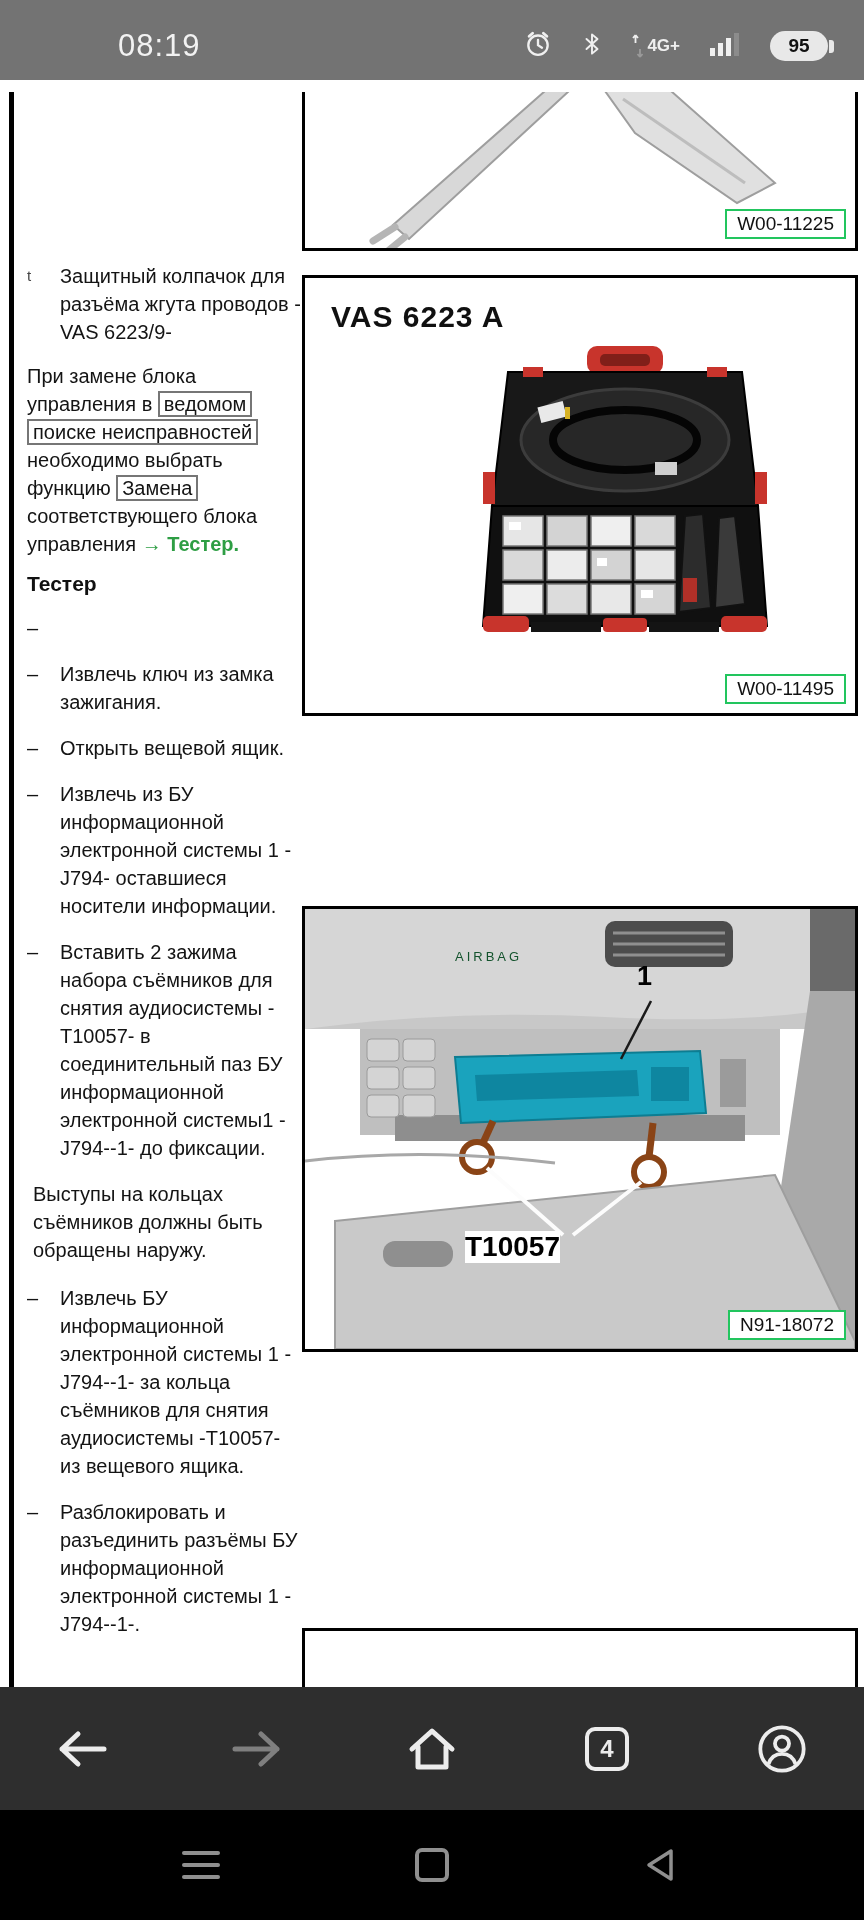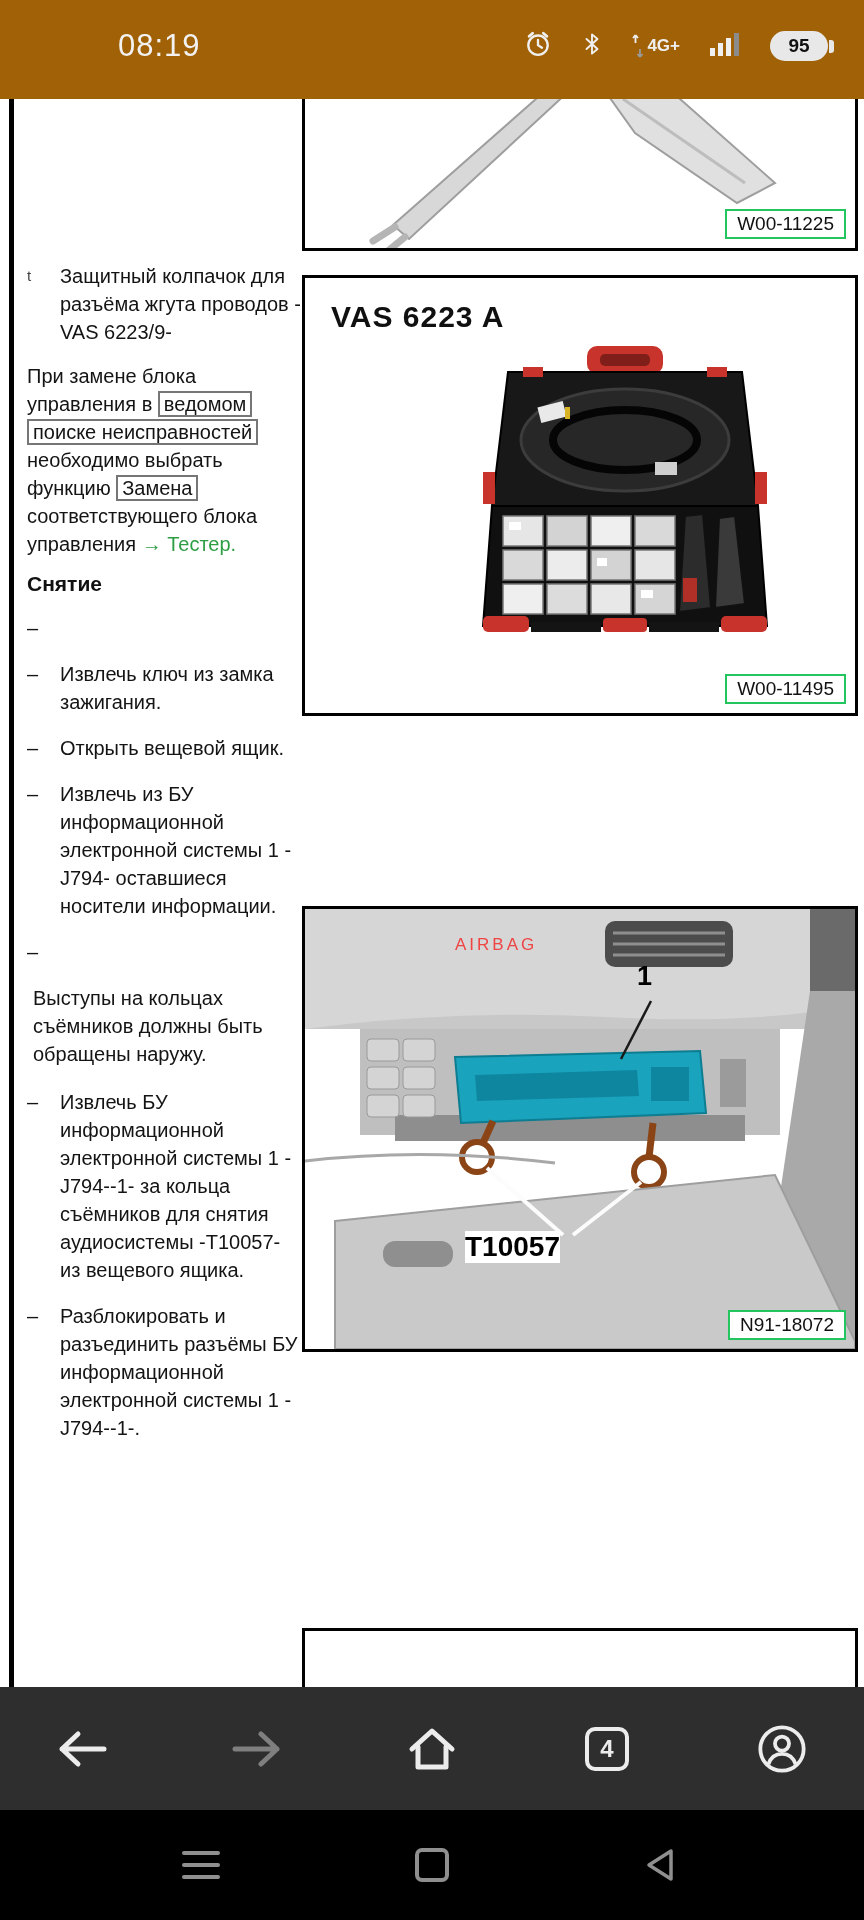--- a/index.html
+++ b/index.html
@@ -1,59 +1,59 @@
 <!DOCTYPE html>
 <html><head>
 <meta charset="utf-8">
 <style>
   * { margin:0; padding:0; box-sizing:border-box; }
   html,body { background:#000; }
   body { font-family:"Liberation Sans", sans-serif; }
   .screen { position:relative; width:864px; height:1920px; background:#fff; overflow:hidden; margin:0 auto; }
 
   
-  .status-bar { position:absolute; top:0; left:0; width:864px; height:99px; background:#a16207; color:#fff; z-index:30; }
+  .status-bar { position:absolute; top:0; left:0; width:864px; height:80px; background:#737373; color:#fff; z-index:30; }
   .time { position:absolute; left:118px; top:46px; transform:translateY(-50%); font-size:31px; font-weight:400; letter-spacing:1px; color:#f2f2f2; }
   .status-icons { position:absolute; right:30px; top:46px; transform:translateY(-50%); display:flex; align-items:center; gap:29px;text-align:right; }
   .net { display:flex; align-items:center; gap:3px; }
   .net-label { font-size:17px; font-weight:bold; color:#efefef; }
   .battery { display:flex; align-items:center; }
   .battery-body { width:58px; height:30px; background:#e8e8e8; border-radius:15px; display:flex; align-items:center; justify-content:center; font-size:19px; font-weight:bold; color:#111; }
   .battery-nub { width:5px; height:13px; background:#e8e8e8; border-radius:0 3px 3px 0; margin-left:1px; }
 
   
   .content { position:absolute; top:92px; left:0; width:864px; height:1595px; background:#fff; overflow:hidden; z-index:10; }
   .left-edge { position:absolute; left:9px; top:0; width:5px; height:1595px; background:#000; }
 
   .text-col { position:absolute; left:27px; top:170px; width:278px; color:#141414; font-size:20px; line-height:28px; }
   .row { display:flex; margin-bottom:16px; }
   .marker-cell { flex:0 0 33px; }
   .intro-marker { font-size:15px; color:#444; }
   .dash { flex:0 0 33px; }
   .step-text, .intro-text { flex:1; }
   .control-note { margin-bottom:12px; }
   .boxed { border:2px solid #767676; padding:0 4px; box-decoration-break:clone; -webkit-box-decoration-break:clone; }
-  .link-green { color:#2e9e44; }
+  .link-green { color:#2e9e44;font-weight:bold; }
   h3.removal { font-size:21px; font-weight:bold; margin:8px 0 16px 0; color:#111; }
   .steps { list-style:none; }
   .steps li { display:flex; margin-bottom:18px; }
   .fit-note { margin:4px 0 20px 6px; }
 
   
   .fig { position:absolute; left:302px; width:556px; background:#fff; border:3px solid #000; }
   .fig-ref { position:absolute; right:9px; bottom:9px; border:2px solid #22c55e; background:#fff; padding:2px 10px; font-size:19px; color:#111; white-space:nowrap; }
   #fig1 { top:-4px; height:163px; }
   #fig2 { top:183px; height:441px;padding-left:20px; }
   #fig3 { top:814px; height:446px; }
   #fig4 { top:1536px; height:80px; }
   .fig svg { display:block; }
   .fig2-title { position:absolute; left:26px; top:22px; font-size:30px; font-weight:bold; letter-spacing:1px; color:#101010; }
   .callout-1 { position:absolute; left:332px; top:52px; font-size:27px; font-weight:bold; color:#000; }
   .tool-label { position:absolute; left:160px; top:322px; font-size:28px; font-weight:bold; color:#000; background:#fff; padding:0 0; }
-  .airbag-label { position:absolute; left:150px; top:26px; font-size:17px; letter-spacing:3px; color:#ef4444; }
+  .airbag-label { position:absolute; left:150px; top:40px; font-size:13px; letter-spacing:3px; color:#14532d; }
 
   
   .browser-nav { position:absolute; top:1687px; left:0; width:864px; height:123px; background:#2e2e2e; z-index:30;
                  display:flex; align-items:center; justify-content:space-between; padding:0 52px; }
   .nav-btn { display:flex; align-items:center; justify-content:center; width:60px; height:60px; }
   .tab-box { width:44px; height:44px; border:4px solid #ececec; border-radius:10px; display:flex; align-items:center; justify-content:center;
              font-size:24px; font-weight:bold; color:#ececec; }
 
   
   .system-nav { position:absolute; top:1810px; left:0; width:864px; height:110px; background:#000; z-index:30;
@@ -111,21 +111,21 @@
 
     <div class="text-col">
 
       <div class="row">
         <span class="marker-cell intro-marker">t</span>
         <span class="intro-text">Защитный колпачок для разъёма жгута проводов -VAS 6223/9-</span>
       </div>
 
       <p class="control-note"><span>При замене блока управления в </span><span class="boxed">ведомом поиске неисправностей</span><span> необходимо выбрать функцию </span><span class="boxed">Замена</span><span> соответствующего блока управления </span><span class="link-green">→ Тестер.</span></p>
 
-      <h3 class="removal">Снятие</h3>
+      <h3 class="removal">Тестер</h3>
 
       <ul class="steps">
 
           <li>
             <span class="dash">–</span>
           </li>
 
           <li>
             <span class="dash">–</span>
             <span class="step-text">Извлечь ключ из замка зажигания.</span>
@@ -136,20 +136,21 @@
             <span class="step-text">Открыть вещевой ящик.</span>
           </li>
 
           <li>
             <span class="dash">–</span>
             <span class="step-text">Извлечь из БУ информационной электронной системы 1 -J794- оставшиеся носители информации.</span>
           </li>
 
           <li>
             <span class="dash">–</span>
+            <span class="step-text">Вставить 2 зажима набора съёмников для снятия аудиосистемы -T10057- в соединительный паз БУ информационной электронной системы1 -J794--1- до фиксации.</span>
           </li>
         </ul>
 
       <p class="fit-note">Выступы на кольцах съёмников должны быть обращены наружу.</p>
 
       <ul class="steps">
 
           <li>
             <span class="dash">–</span>
             <span class="step-text">Извлечь БУ информационной электронной системы 1 -J794--1- за кольца съёмников для снятия аудиосистемы -T10057- из вещевого ящика.</span>

